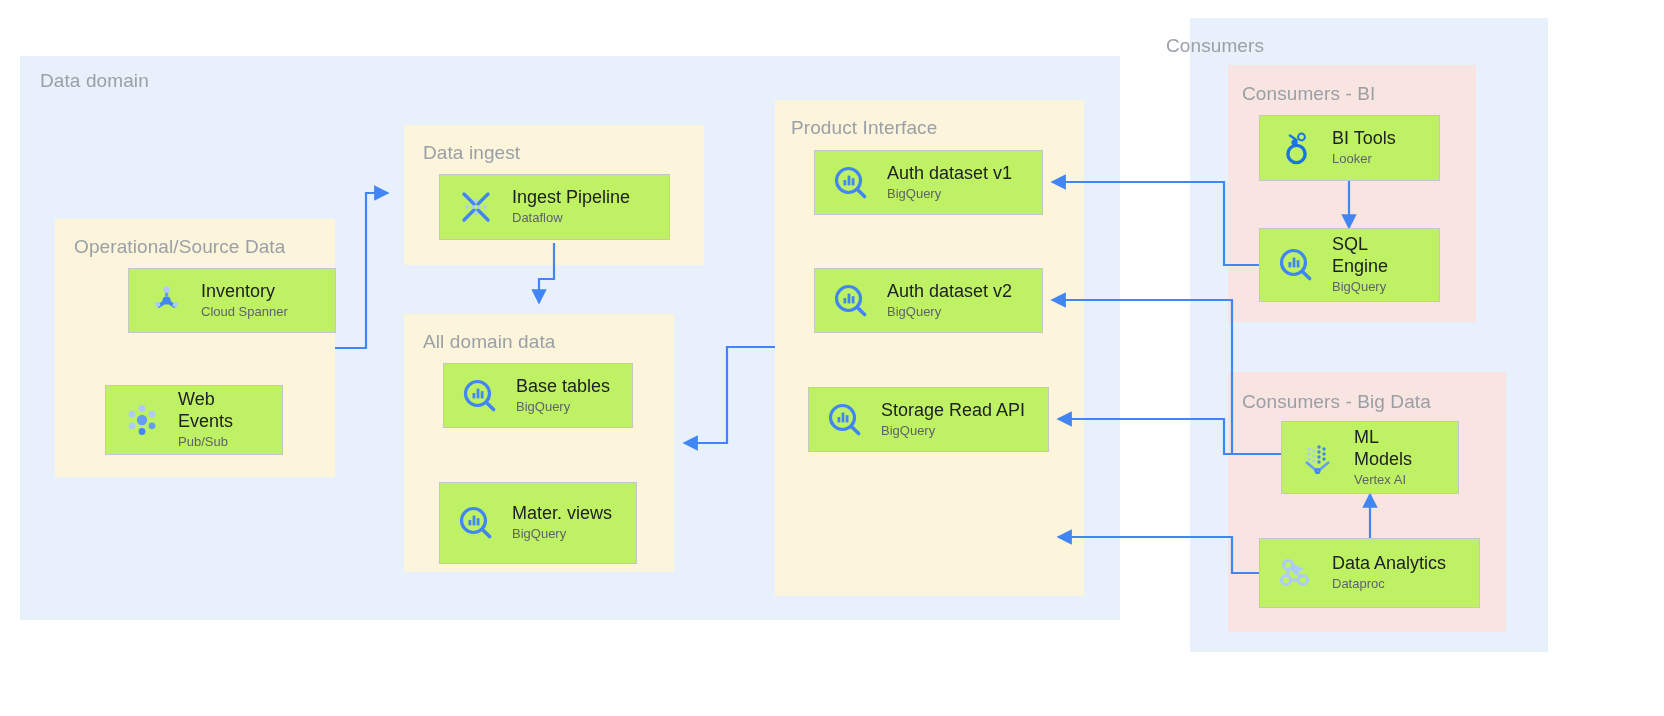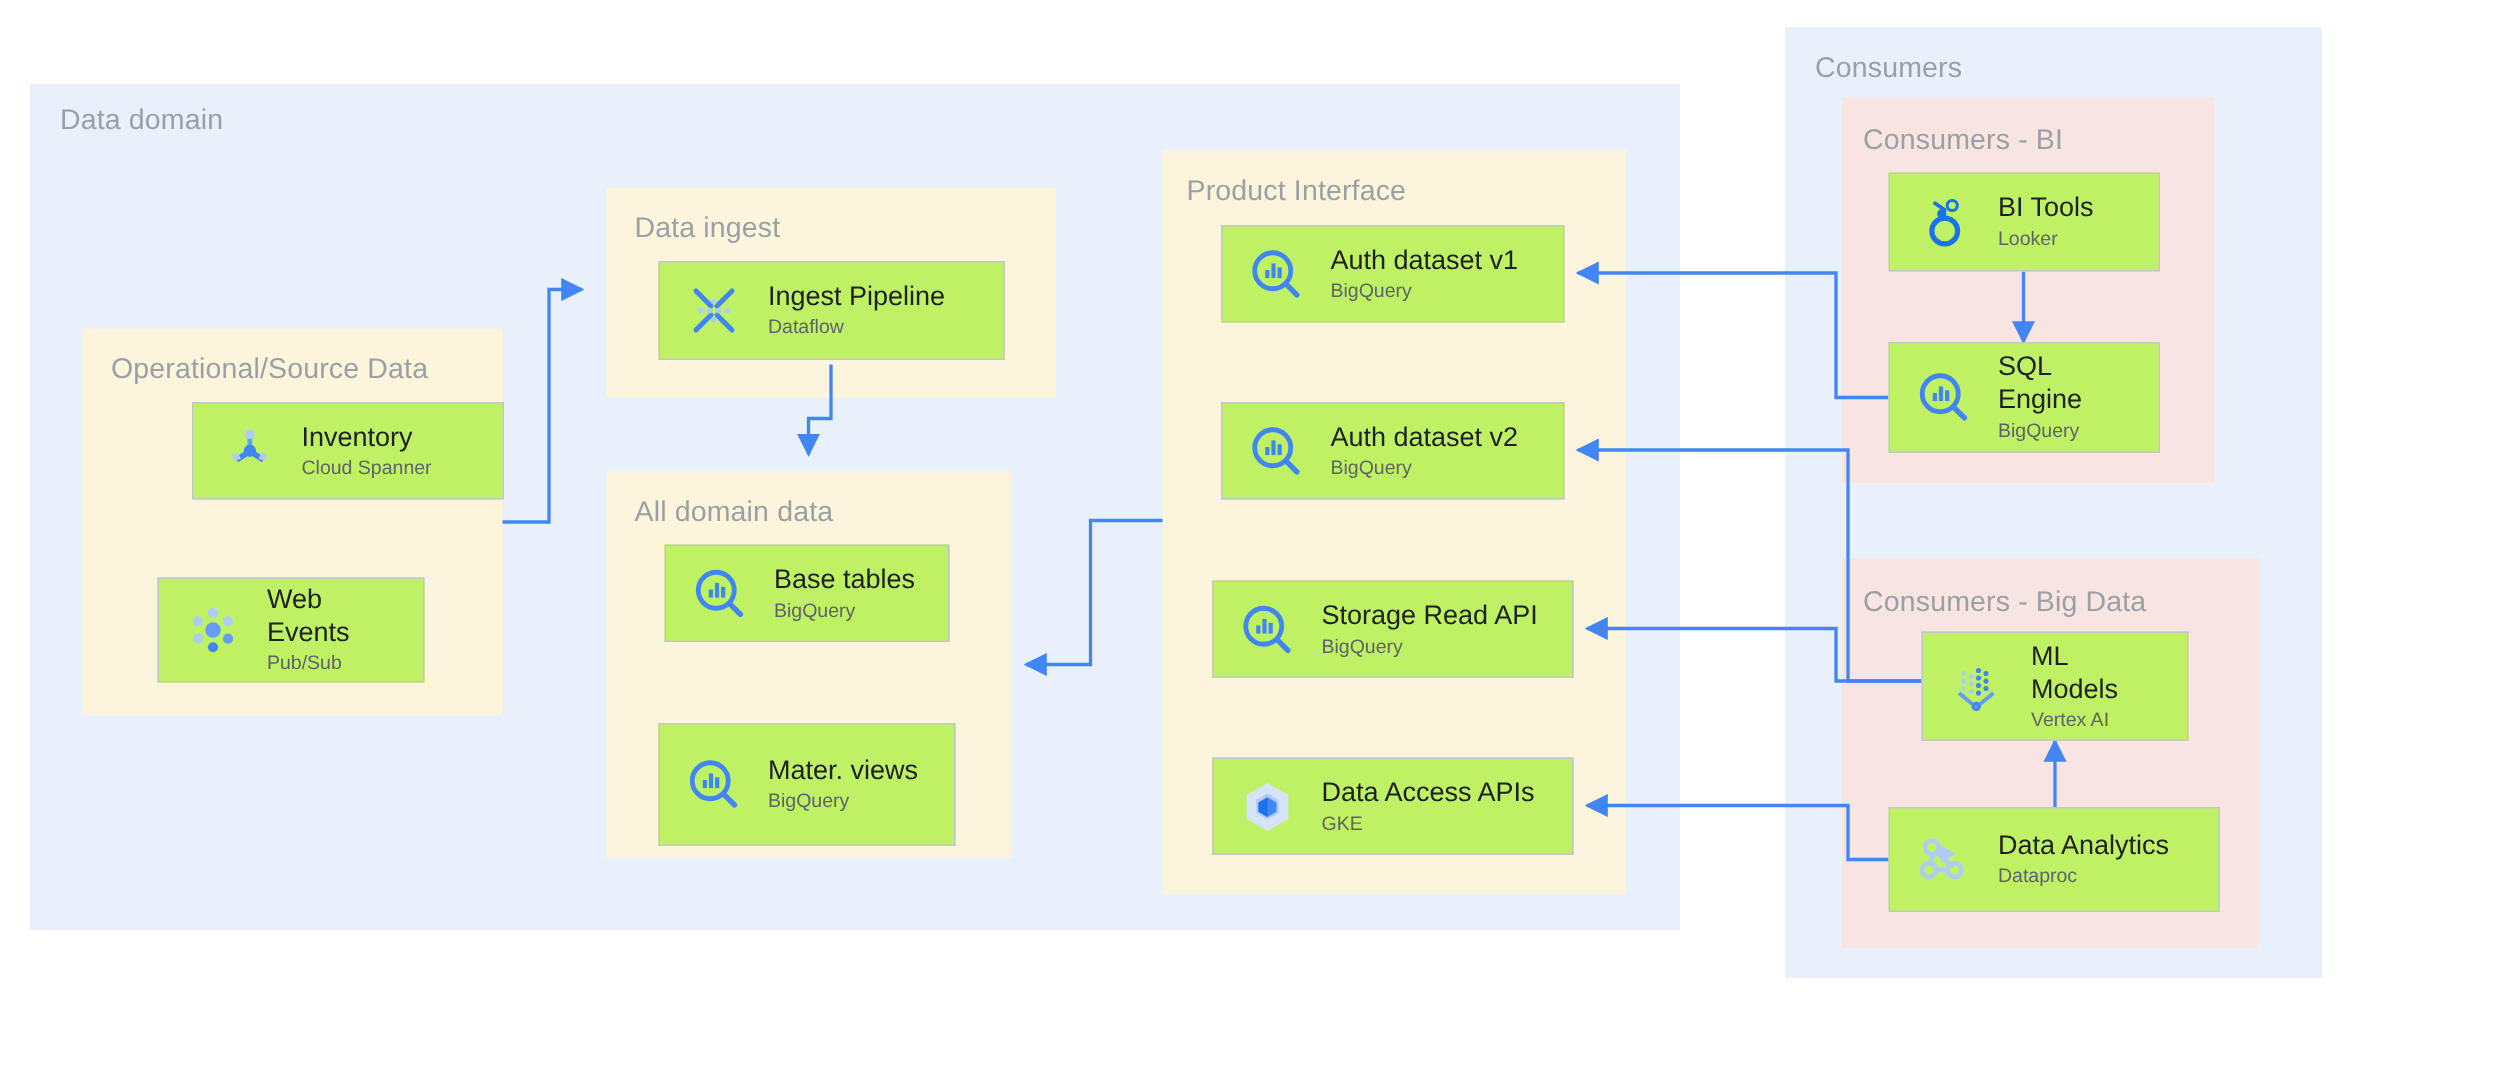--- a/index.html
+++ b/index.html
@@ -82,21 +82,21 @@
 </style>
 </head>
 <body>
 
 <div id="canvas">
 
   <div class="panel panel-blue" style="left:20px; top:56px; width:1100px; height:564px;"></div>
   <div class="panel-title" style="left:40px; top:70px;">Data domain</div>
 
   <div class="panel panel-blue" style="left:1190px; top:18px; width:358px; height:634px;"></div>
-  <div class="panel-title" style="left:1210px; top:35px;text-align:center;">Consumers</div>
+  <div class="panel-title" style="left:1166px; top:35px;text-align:center;">Consumers</div>
 
   <div class="panel panel-cream" style="left:55px; top:219px; width:280px; height:258px;"></div>
   <div class="panel-title" style="left:74px; top:236px;">Operational/Source Data</div>
 
   <div class="panel panel-cream" style="left:404px; top:125px; width:300px; height:140px;"></div>
   <div class="panel-title" style="left:423px; top:142px;">Data ingest</div>
 
   <div class="panel panel-cream" style="left:404px; top:314px; width:270px; height:258px;"></div>
   <div class="panel-title" style="left:423px; top:331px;">All domain data</div>
 
@@ -265,34 +265,20 @@
         <rect x="20.7" y="15.2" width="2.8" height="7.2" fill="#4285f4"></rect>
         <path d="M26.4 26.4 L33.6 33.6" stroke="#4285f4" stroke-width="3.6" stroke-linecap="round"></path>
       </svg>
     </span>
     <span class="txt">
       <span class="t-main">Storage Read API</span>
       <span class="t-sub">BigQuery</span>
     </span>
   </div>
 
-  <div class="node" style="left:808px; top:505px; width:241px; height:65px;">
-    <span class="ico">
-      <svg width="40" height="40" viewBox="0 0 40 40">
-        <path d="M20 4 L33.9 12 L33.9 28 L20 36 L6.1 28 L6.1 12 Z" fill="#d6e4fb"></path>
-        <path d="M20 11 L27.5 15.3 L27.5 24 L20 28.3 L12.5 24 L12.5 15.3 Z" fill="#aecbfa"></path>
-        <path d="M20 13.5 L26 17 L26 23.2 L20 26.6 L14 23.2 L14 17 Z" fill="#4285f4"></path>
-        <path d="M20 13.5 L20 26.6 L14 23.2 L14 17 Z" fill="#1a73e8"></path>
-      </svg>
-    </span>
-    <span class="txt">
-      <span class="t-main">Data Access APIs</span>
-      <span class="t-sub">GKE</span>
-    </span>
-  </div>
 
   <div class="node" style="left:1259px; top:115px; width:181px; height:66px;">
     <span class="ico">
       <svg width="40" height="40" viewBox="0 0 40 40">
         <circle cx="25.5" cy="9" r="3.4" fill="none" stroke="#1a73e8" stroke-width="2"></circle>
         <circle cx="18.5" cy="14.5" r="3.1" fill="#1a73e8"></circle>
         <path d="M14 7.5 L20.5 12" stroke="#1a73e8" stroke-width="2.6" stroke-linecap="round"></path>
         <circle cx="20.5" cy="26" r="8.6" fill="none" stroke="#1a73e8" stroke-width="3.4"></circle>
       </svg>
     </span>

